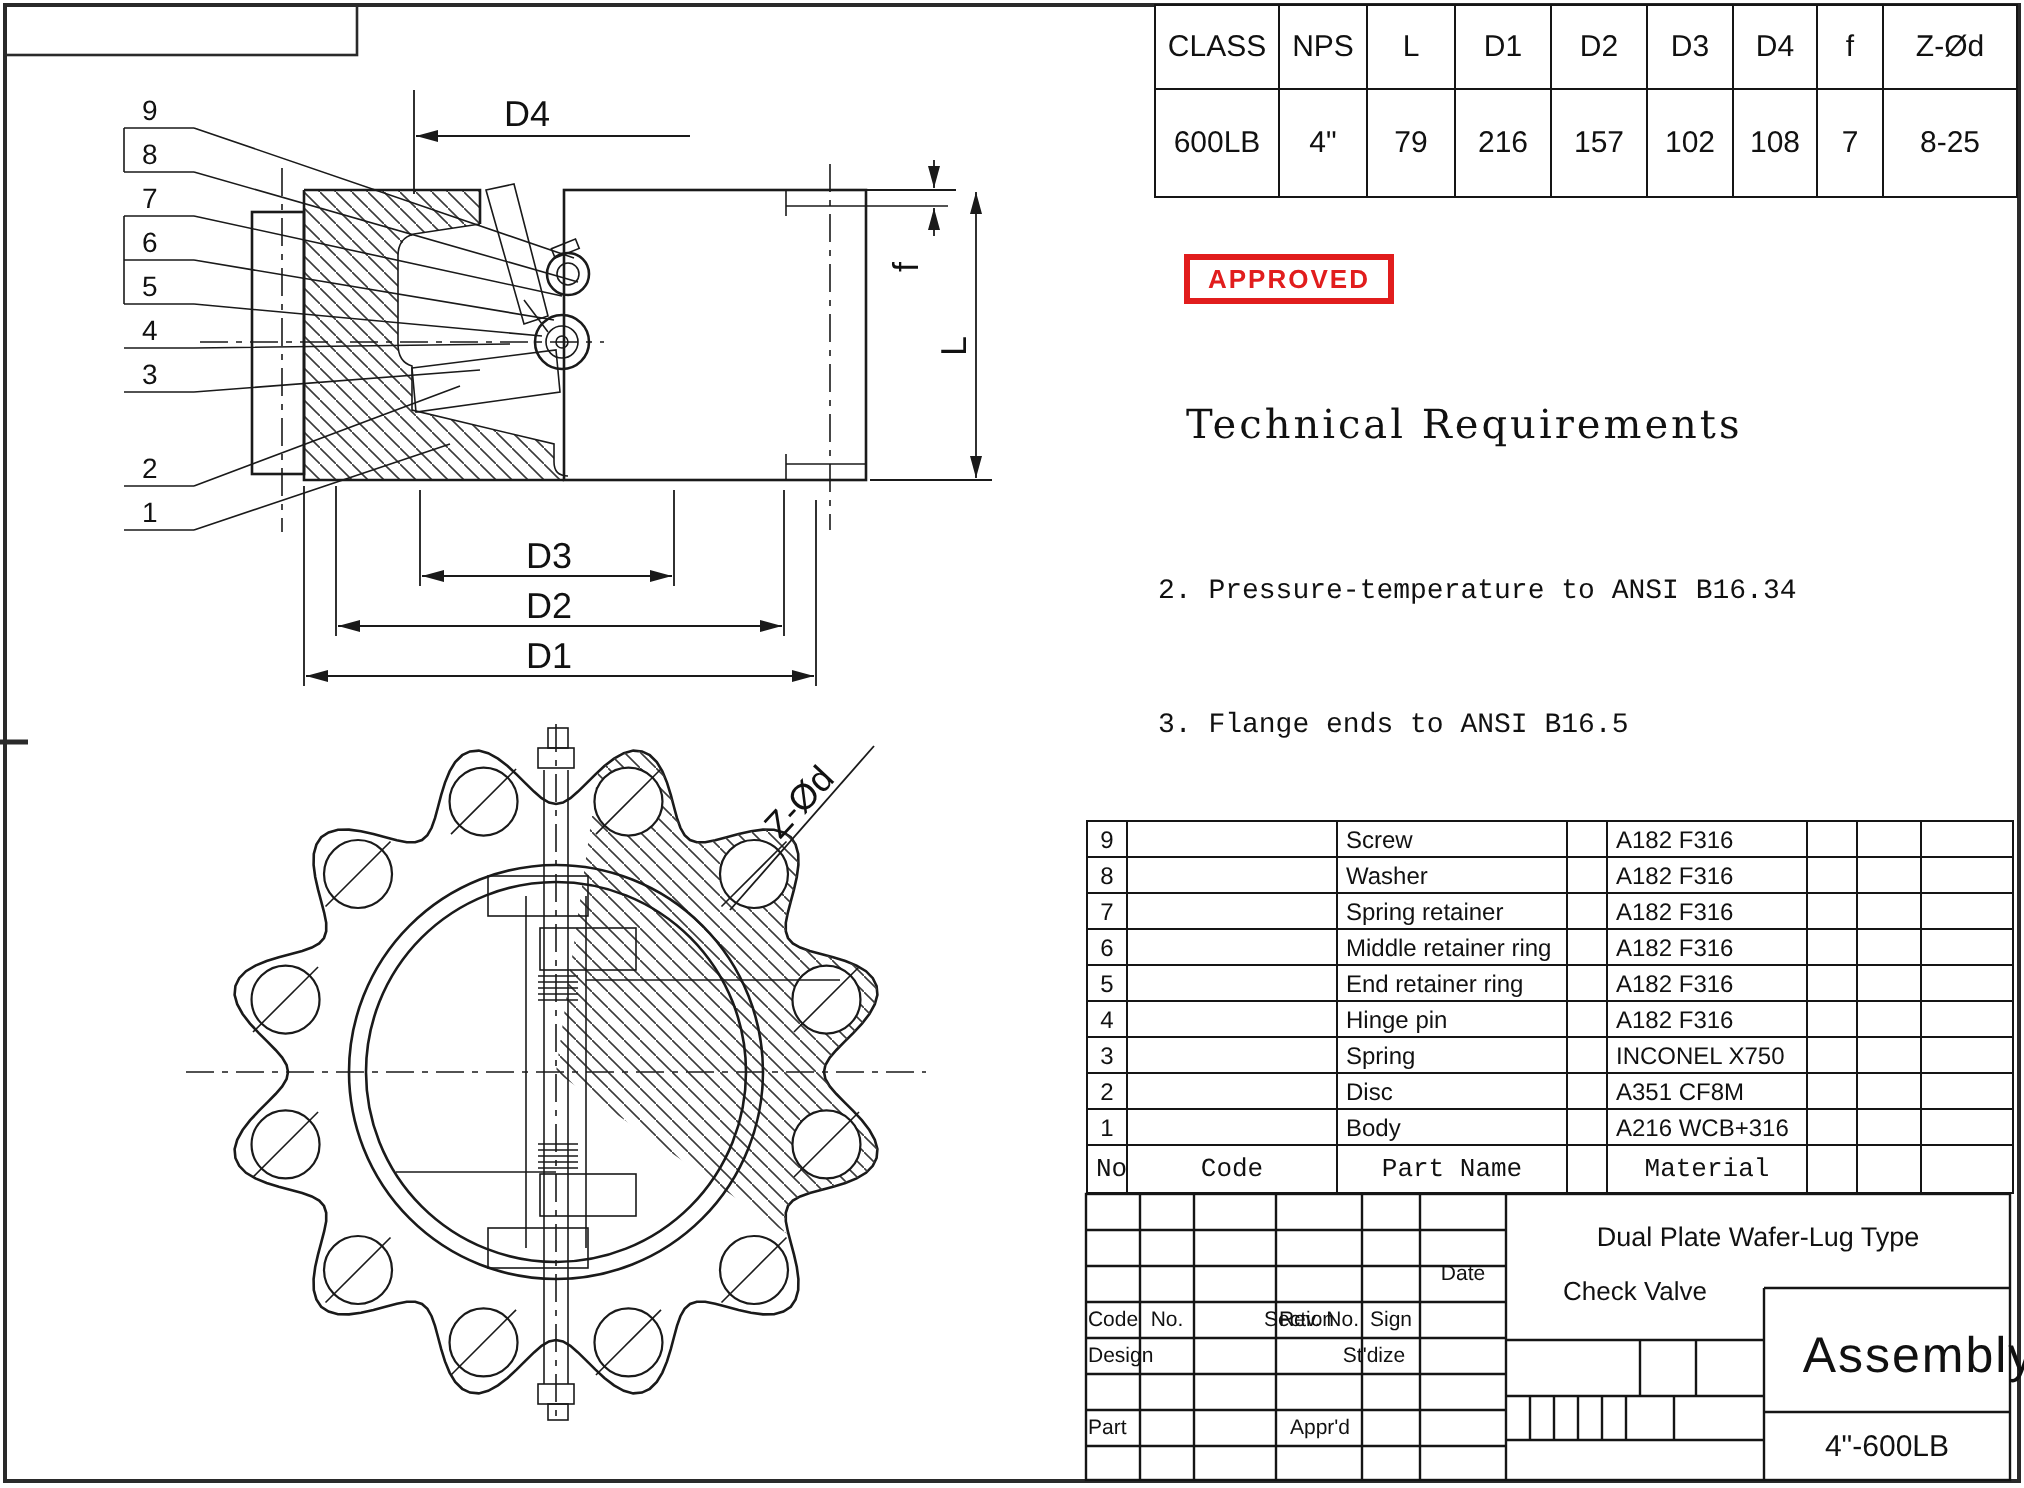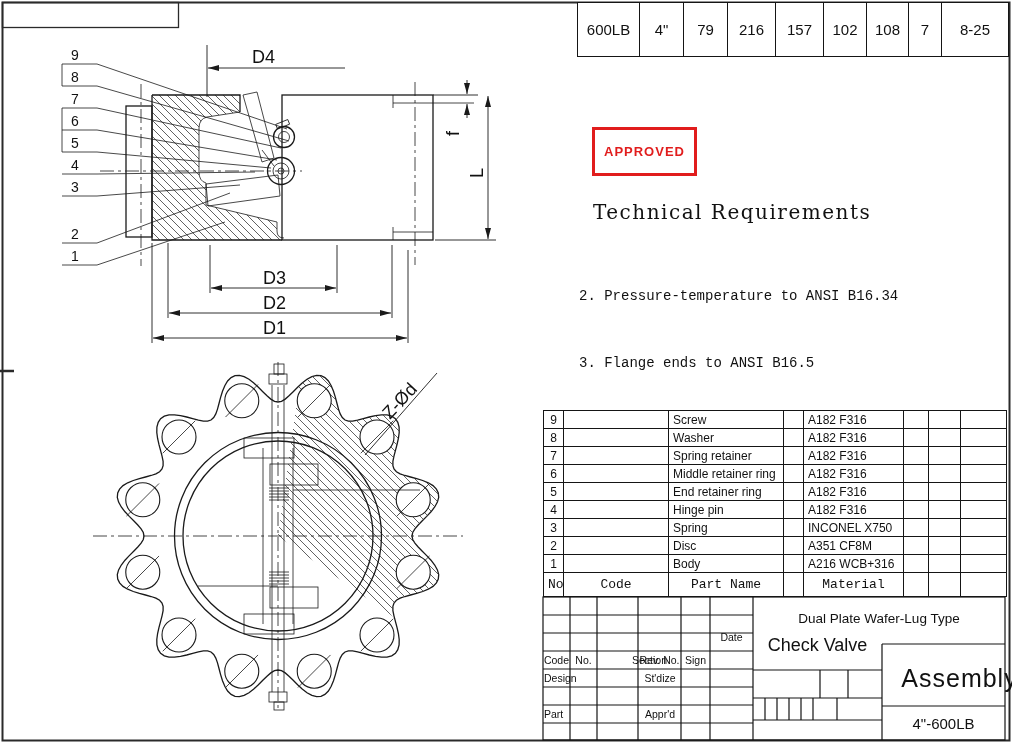--- a/index.html
+++ b/index.html
@@ -8,21 +8,21 @@
   #cad{position:absolute;left:0;top:0;}
   
   table.cadtab{border-collapse:collapse;background:#fff;table-layout:fixed;}
   table.cadtab td,table.cadtab th{border:1.6px solid #151515;padding:0;text-align:center;
       font-weight:normal;overflow:hidden;white-space:nowrap;}
   #dimtab{position:absolute;left:577px;top:2px;}
   #dimtab th{height:41px;font-size:15px;}
   #dimtab td{height:53px;font-size:15px;}
   
   #stamp{position:absolute;left:592px;top:127px;border:3px solid #e11d1d;color:#e11d1d;
-         font-size:13px;font-weight:bold;letter-spacing:1px;padding:14px 9px;background:#fff;}
+         font-size:13px;font-weight:bold;letter-spacing:1px;padding:2px 9px;background:#fff;}
   
   #tr-title{position:absolute;left:593px;top:200px;font-family:"DejaVu Serif",serif;
             font-size:20px;letter-spacing:1.5px;}
   #tr-items{position:absolute;left:579px;top:240px;font-family:"Liberation Mono",monospace;
             font-size:14px;line-height:22.4px;white-space:pre;}
   
   #parts{position:absolute;left:543px;top:410px;width:463px;}
   #parts td{height:17px;font-size:12px;}
   #parts tr.hdr td{height:23px;font-family:"Liberation Mono",monospace;font-size:13px;}
   #parts td.l{text-align:left;padding-left:4px;}
@@ -233,20 +233,31 @@
         <col style="width:44px">
         <col style="width:44px">
         <col style="width:48px">
         <col style="width:48px">
         <col style="width:43px">
         <col style="width:42px">
         <col style="width:33px">
         <col style="width:67px">
       </colgroup>
   <tbody>
+        <tr>
+    <th>CLASS</th>
+    <th>NPS</th>
+    <th>L</th>
+    <th>D1</th>
+    <th>D2</th>
+    <th>D3</th>
+    <th>D4</th>
+    <th>f</th>
+    <th>Z-Ød</th>
+  </tr>
   <tr>
     <td>600LB</td>
     <td>4"</td>
     <td>79</td>
     <td>216</td>
     <td>157</td>
     <td>102</td>
     <td>108</td>
     <td>7</td>
     <td>8-25</td>
@@ -378,21 +389,21 @@
 </tbody>
     </table>
 
 <span class="tb" style="left:543px;top:651px;width:27px;height:18px;">Code</span>
 <span class="tb" style="left:570px;top:651px;width:27px;height:18px;">No.</span>
 <span class="tb" style="left:597px;top:651px;width:41px;height:18px;padding-left:32px;">Section</span>
 <span class="tb" style="left:638px;top:651px;width:43px;height:18px;">Rev. No.</span>
 <span class="tb" style="left:681px;top:651px;width:29px;height:18px;">Sign</span>
 <span class="tb" style="left:710px;top:628px;width:43px;height:18px;">Date</span>
 <span class="tb" style="left:544px;top:669px;width:36px;height:18px;justify-content:flex-start;">Design</span>
-<span class="tb" style="left:639px;top:669px;width:42px;height:18px;">St'dize</span>
+<span class="tb" style="left:639px;top:669px;width:42px;height:18px;padding-left:27px;">St'dize</span>
 <span class="tb" style="left:544px;top:705px;width:36px;height:18px;justify-content:flex-start;">Part</span>
 <span class="tb" style="left:639px;top:705px;width:42px;height:18px;">Appr'd</span>
 <span class="tb" style="left:753px;top:608px;width:252px;height:20px;font-size:13.5px;">Dual Plate Wafer-Lug Type</span>
-<span class="tb" style="left:753px;top:636px;width:129px;height:18px;font-size:18px;">Check Valve</span>
+<span class="tb" style="left:753px;top:636px;width:129px;height:18px;font-size:13px;">Check Valve</span>
 <span class="tb" style="left:882px;top:644px;width:123px;height:68px;font-size:25px;letter-spacing:1px;margin-left:16px;">Assembly</span>
 <span class="tb" style="left:882px;top:706px;width:123px;height:34px;font-size:15px;">4"-600LB</span>
 
 </div>
 
 </body></html>

